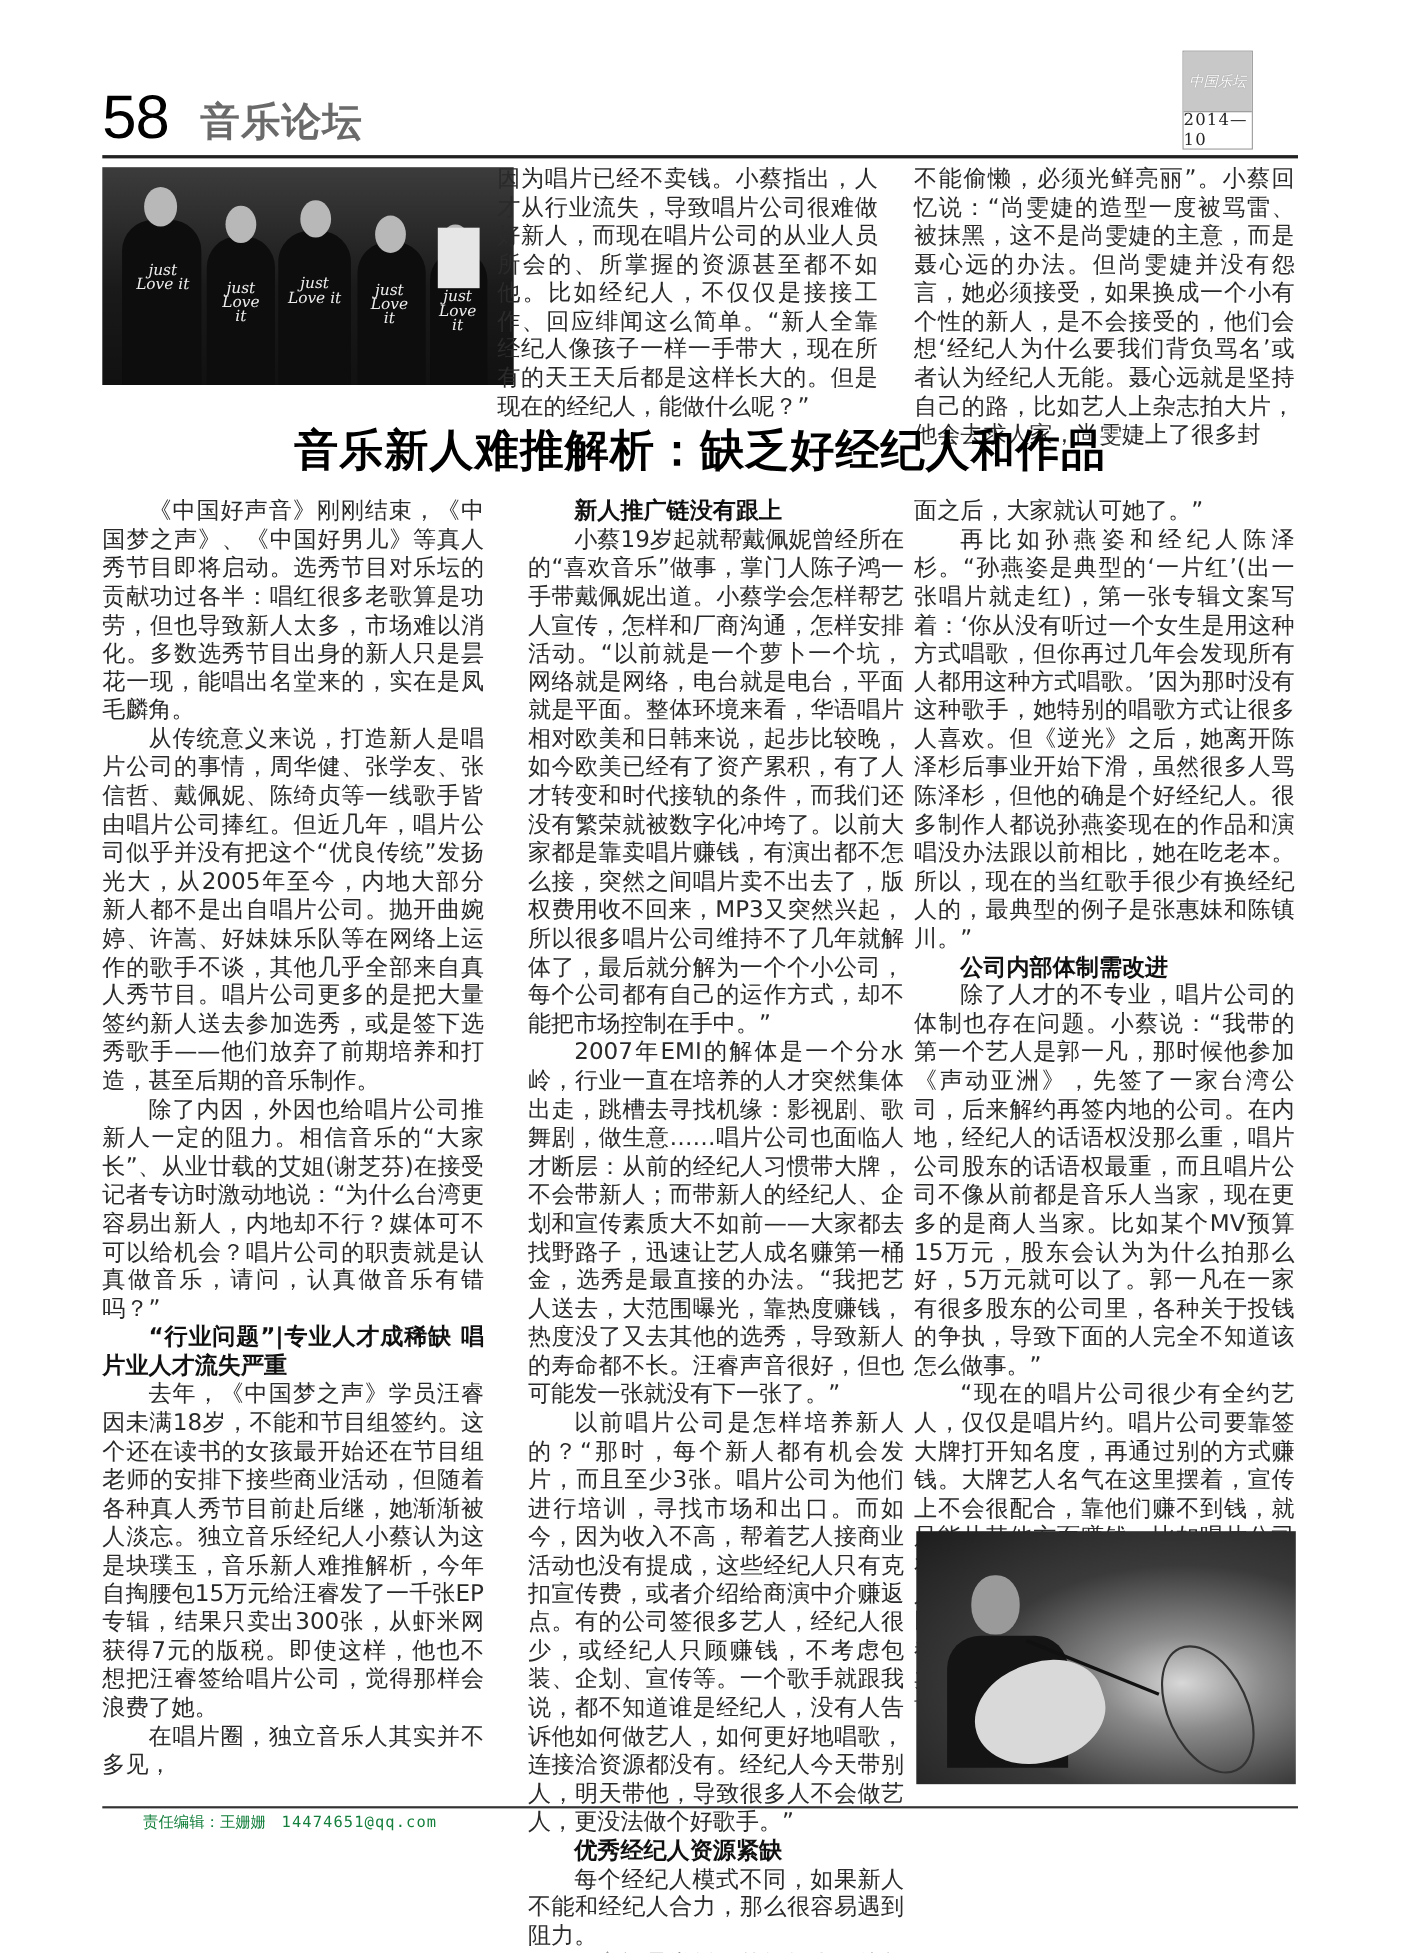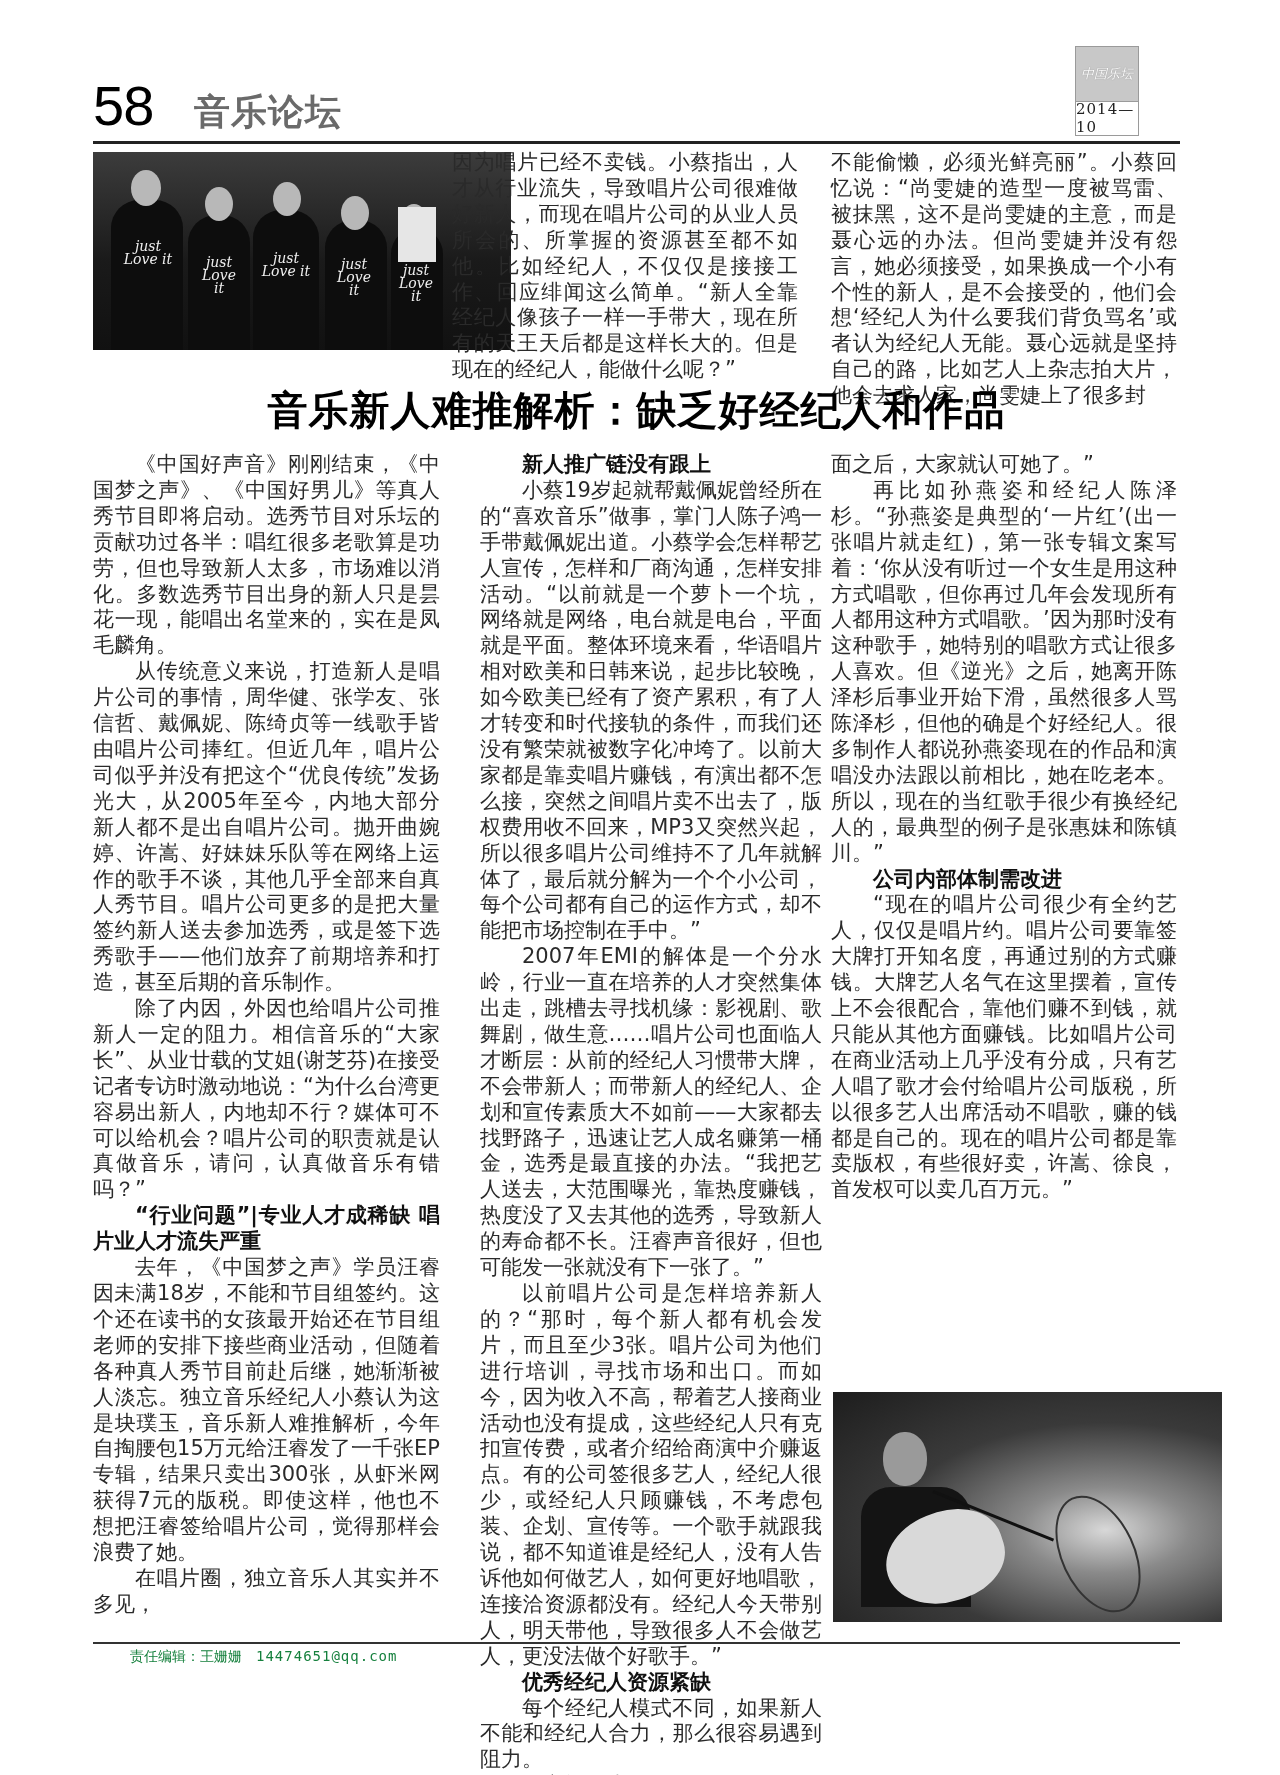--- a/index.html
+++ b/index.html
@@ -1,30 +1,30 @@
 <!DOCTYPE html>
 <html><head>
 <meta charset="utf-8">
 <style>
   html,body{margin:0;padding:0;background:#ffffff;}
   body{width:1280px;height:1775px;position:relative;overflow:hidden;
        font-family:"DejaVu Sans","Liberation Sans",sans-serif;color:#222;}
   .abs{position:absolute;}
   .page-num{left:93px;top:78px;font-family:"Liberation Sans",sans-serif;font-size:56px;line-height:56px;color:#000;letter-spacing:-1px;}
-  .section{left:182px;top:92px;font-size:36px;line-height:40px;font-weight:bold;color:#6a6a6a;letter-spacing:1px;margin-left:12px;}
+  .section{left:182px;top:92px;font-size:36px;line-height:40px;font-weight:bold;color:#6a6a6a;letter-spacing:1px;}
   .logo{left:1043px;top:46px;width:62px;height:88px;border:1px solid #9a9a9a;background:#fff;margin-left:32px;}
   .logo-top{width:62px;height:54px;background:#c8c8c8;border-bottom:1px solid #9a9a9a;
             font-family:"DejaVu Serif",serif;font-style:italic;font-size:13px;color:#fff;
             display:flex;align-items:center;justify-content:center;letter-spacing:0;
             text-shadow:0 0 1px #777;}
   .logo-bottom{height:32px;display:flex;align-items:center;justify-content:center;
                font-family:"DejaVu Serif",serif;font-size:15px;color:#222;letter-spacing:1px;}
   .rule-top{left:93px;top:141px;width:1087px;height:3px;background:#222;}
   .rule-bottom{left:93px;top:1642px;width:1087px;height:2px;background:#333;}
-  .photo{background:#2a2a2a;overflow:hidden;padding-left:44px;}
+  .photo{background:#2a2a2a;overflow:hidden;}
   .photo1{left:93px;top:152px;width:374px;height:198px;
           background:linear-gradient(180deg,#3c3c3c 0%,#1a1a1a 55%,#111 100%);}
   .photo2{left:833px;top:1392px;width:345px;height:230px;
           background:radial-gradient(ellipse at 70% 60%,#d8d8d8 0%,#8a8a8a 22%,#3a3a3a 55%,#1d1d1d 100%);}
   .person{position:absolute;bottom:0;background:#0d0d0d;border-radius:28px 28px 0 0;}
   .head{position:absolute;border-radius:50%;background:#b8b8b8;}
   .shirt-text{position:absolute;color:#eee;font-family:"DejaVu Serif",serif;font-style:italic;font-size:14px;line-height:13px;text-align:center;}
   .col{position:absolute;font-size:21px;line-height:25.9px;text-align:justify;color:#2a2a2a;}
   .col p{margin:0;}
   .indent{text-indent:2em;}
@@ -89,20 +89,21 @@
   <p class="indent">以前唱片公司是怎样培养新人的？“那时，每个新人都有机会发片，而且至少3张。唱片公司为他们进行培训，寻找市场和出口。而如今，因为收入不高，帮着艺人接商业活动也没有提成，这些经纪人只有克扣宣传费，或者介绍给商演中介赚返点。有的公司签很多艺人，经纪人很少，或经纪人只顾赚钱，不考虑包装、企划、宣传等。一个歌手就跟我说，都不知道谁是经纪人，没有人告诉他如何做艺人，如何更好地唱歌，连接洽资源都没有。经纪人今天带别人，明天带他，导致很多人不会做艺人，更没法做个好歌手。”</p>
   <p class="subhead">优秀经纪人资源紧缺</p>
   <p class="indent">每个经纪人模式不同，如果新人不能和经纪人合力，那么很容易遇到阻力。</p>
   <p class="indent">聂心远是尚雯婕的经纪人，他每天都在朋友圈发自拍，“我必须以身作则，告诉艺人</p>
 </div>
 
 <div class="col" style="left:831px;top:452px;width:346px;">
   <p>面之后，大家就认可她了。”</p>
   <p class="indent">再比如孙燕姿和经纪人陈泽杉。“孙燕姿是典型的‘一片红’(出一张唱片就走红)，第一张专辑文案写着：‘你从没有听过一个女生是用这种方式唱歌，但你再过几年会发现所有人都用这种方式唱歌。’因为那时没有这种歌手，她特别的唱歌方式让很多人喜欢。但《逆光》之后，她离开陈泽杉后事业开始下滑，虽然很多人骂陈泽杉，但他的确是个好经纪人。很多制作人都说孙燕姿现在的作品和演唱没办法跟以前相比，她在吃老本。所以，现在的当红歌手很少有换经纪人的，最典型的例子是张惠妹和陈镇川。”</p>
   <p class="subhead">公司内部体制需改进</p>
+  <p class="indent">除了人才的不专业，唱片公司的体制也存在问题。小蔡说：“我带的第一个艺人是郭一凡，那时候他参加《声动亚洲》，先签了一家台湾公司，后来解约再签内地的公司。在内地，经纪人的话语权没那么重，唱片公司股东的话语权最重，而且唱片公司不像从前都是音乐人当家，现在更多的是商人当家。比如某个MV预算15万元，股东会认为为什么拍那么好，5万元就可以了。郭一凡在一家有很多股东的公司里，各种关于投钱的争执，导致下面的人完全不知道该怎么做事。”</p>
   <p class="indent">“现在的唱片公司很少有全约艺人，仅仅是唱片约。唱片公司要靠签大牌打开知名度，再通过别的方式赚钱。大牌艺人名气在这里摆着，宣传上不会很配合，靠他们赚不到钱，就只能从其他方面赚钱。比如唱片公司在商业活动上几乎没有分成，只有艺人唱了歌才会付给唱片公司版税，所以很多艺人出席活动不唱歌，赚的钱都是自己的。现在的唱片公司都是靠卖版权，有些很好卖，许嵩、徐良，首发权可以卖几百万元。”</p>
 </div>
 
 <div class="abs photo photo2">
   <div class="abs" style="left:50px;top:40px;width:44px;height:54px;border-radius:48%;background:#9a9a9a;"></div>
   <div class="abs" style="left:28px;top:95px;width:110px;height:120px;background:#141414;border-radius:30px 30px 0 0;"></div>
   <div class="abs" style="left:52px;top:120px;width:120px;height:90px;background:#d9d9d9;border-radius:50% 45% 45% 50%;transform:rotate(-18deg);"></div>
   <div class="abs" style="left:100px;top:98px;width:130px;height:3px;background:#111;transform:rotate(22deg);transform-origin:left;"></div>
   <div class="abs" style="left:228px;top:100px;width:70px;height:120px;border:2px solid #333;border-radius:50%;transform:rotate(-25deg);"></div>
 </div>

